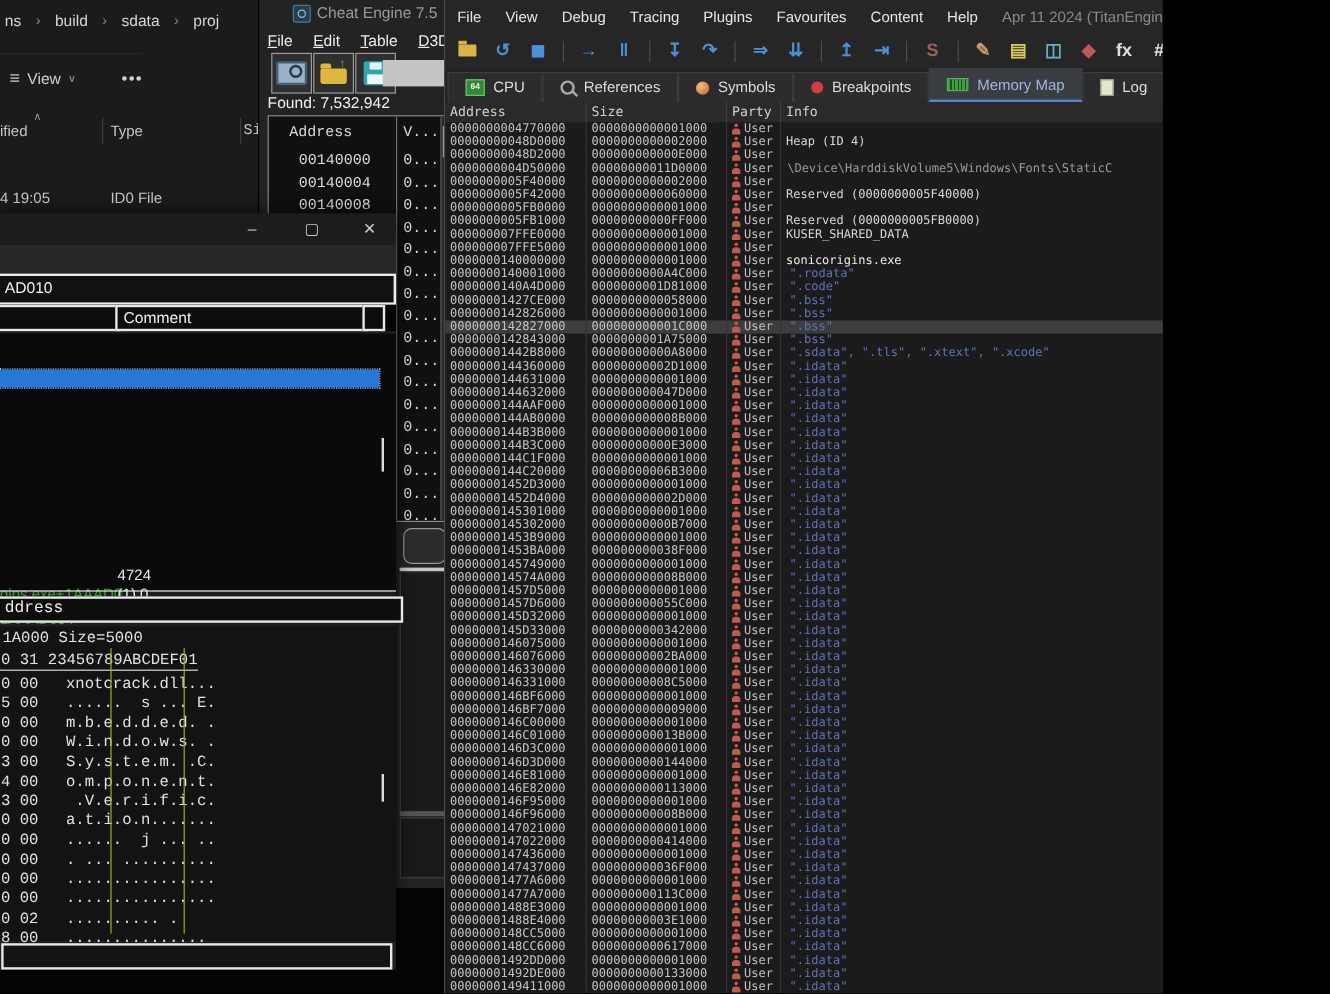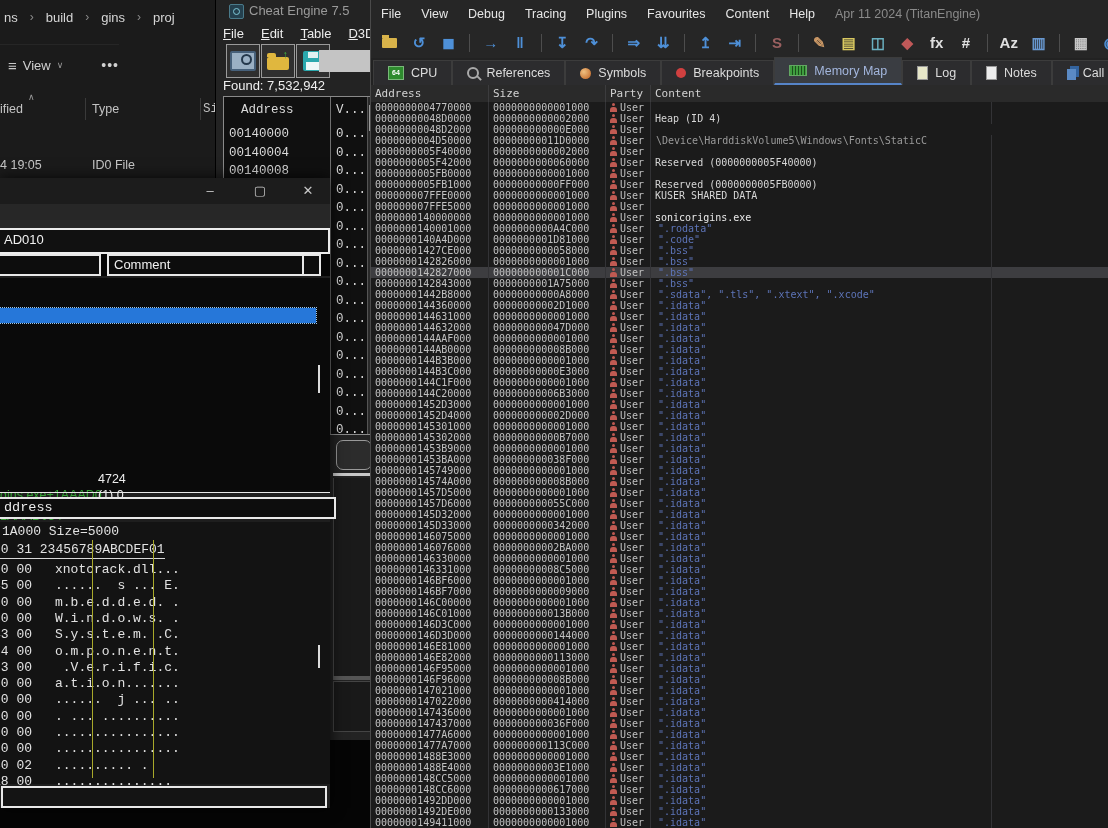--- a/index.html
+++ b/index.html
@@ -1,34 +1,34 @@
 <!DOCTYPE html>
 <html><head>
 <meta charset="utf-8">
 <style>
   html,body{margin:0;padding:0;background:#000;}
-  #screen{position:relative;width:1108px;height:828px;overflow:hidden;background:#050505;
+  #screen{position:relative;width:969px;height:828px;overflow:hidden;background:#050505;
     font-family:"Liberation Sans",sans-serif;-webkit-font-smoothing:antialiased;}
   .abs{position:absolute;}
   
   #explorer{left:0;top:0;width:370px;height:180px;background:#1b1b1b;z-index:1;color:#cfcfcf;}
   #breadcrumb{left:0;top:6px;height:22px;display:flex;align-items:center;gap:12px;padding-left:4px;font-size:13px;}
   .crumb{color:#d6d6d6;}
   .crumb-sep{color:#8a8a8a;font-size:12px;}
   #exp-toolbar{left:0;top:44px;height:40px;display:flex;align-items:center;gap:10px;padding-left:8px;border-top:1px solid #262626;}
   .exp-tool{display:flex;align-items:center;gap:6px;font-size:13px;color:#d0d0d0;}
   .hamburger{font-size:15px;color:#c8c8c8;}
   .chev{font-size:9px;color:#9a9a9a;}
   #exp-more{margin-left:28px;font-size:14px;letter-spacing:1px;color:#d0d0d0;}
   #exp-headers{left:0;top:96px;height:30px;width:370px;font-size:12.5px;color:#c4c4c4;}
   .colsep{position:absolute;top:2px;width:1px;height:22px;background:#3a3a3a;}
   #exp-row{left:0;top:158px;font-size:12.5px;color:#c8c8c8;}
   
   #ce{left:215px;top:0;width:160px;height:740px;background:#232323;z-index:2;border-left:1px solid #000;}
-  #ce-titlebar{left:0;top:0;width:100%;height:22px;}
+  #ce-titlebar{left:15px;top:0;width:100%;height:22px;}
   #ce-app-icon{left:13px;top:4px;width:13px;height:13px;background:#24404e;border:1px solid #4a7a8a;border-radius:2px;}
   #ce-app-icon::after{content:"";position:absolute;left:3px;top:3px;width:5px;height:5px;border:1.5px solid #7ec8d8;border-radius:50%;}
   #ce-title{left:33px;top:3px;font-size:13px;color:#9a9a9a;white-space:nowrap;}
   #ce-menus{left:7px;top:26px;display:flex;gap:17px;font-size:13px;color:#ececec;white-space:nowrap;}
   .ce-menu u{text-decoration:underline;}
   .ce-btn{position:absolute;top:44px;width:32px;height:32px;background:#2f2f2f;border:1px solid #9a9a9a;display:flex;align-items:center;justify-content:center;}
   .icn-monitor{width:22px;height:16px;background:#9ab0c4;border:2px solid #46607a;border-radius:2px;position:relative;}
   .icn-monitor::after{content:"";position:absolute;right:2px;top:1px;width:7px;height:7px;border:2px solid #24384c;border-radius:50%;}
   .icn-folder{width:22px;height:13px;background:#e0b73e;border-radius:2px;position:relative;margin-top:5px;}
   .icn-folder::before{content:"";position:absolute;top:-4px;left:0;width:9px;height:4px;background:#e0b73e;border-radius:2px 2px 0 0;}
@@ -38,21 +38,21 @@
   .icn-floppy::after{content:"";position:absolute;left:3px;bottom:1px;width:14px;height:8px;background:#eef8f8;}
   #ce-graybox{left:103px;top:50px;width:57px;height:22px;background:#c4c4c4;}
   #ce-found{left:7px;top:78px;font-size:13px;color:#f0f0f0;white-space:nowrap;}
   #ce-list{left:7px;top:96px;width:152px;height:337px;border:1px solid #8a8a8a;background:#101010;overflow:hidden;
     font-family:"Liberation Mono",monospace;font-size:12.5px;color:#dadada;}
   #ce-list-colsep{position:absolute;left:106px;top:0;width:1px;height:100%;background:#707070;}
   #ce-list-head{position:relative;height:28px;}
   #ce-h-addr{position:absolute;left:17px;top:6px;}
   #ce-h-val{position:absolute;left:112px;top:6px;}
   .f-row{position:relative;height:18.5px;line-height:18.5px;}
-  .f-addr{position:absolute;left:5px;text-align:center;}
+  .f-addr{position:absolute;left:25px;text-align:center;}
   .f-val{position:absolute;left:112px;}
   #ce-scroll{position:absolute;right:0;top:0;width:8px;height:100%;background:#2a2a2a;border-left:1px solid #555;}
   #ce-scroll-thumb{position:absolute;left:1px;top:8px;width:6px;height:26px;background:#9a9a9a;}
   #ce-round-btn{left:120px;top:440px;width:34px;height:28px;border:1px solid #999;border-radius:7px;background:#2c2c2c;}
   #ce-hline{left:117px;top:473px;width:42px;height:3px;background:#c8c8c8;}
   #ce-panel1{left:117px;top:478px;width:42px;height:198px;background:#1a1a1a;border-left:1px solid #484848;}
   #ce-hline2{left:117px;top:676px;width:42px;height:4px;background:#555;}
   #ce-panel2{left:117px;top:681px;width:42px;height:49px;background:#191919;border:1px solid #444;}
   
   #dbg{left:370px;top:0;width:738px;height:828px;background:#262626;z-index:3;border-left:1px solid #4a4a4a;overflow:hidden;}
@@ -103,21 +103,21 @@
   #viewer{left:0;top:178px;width:330px;height:630px;background:#1e1e1e;z-index:4;box-shadow:0 0 14px rgba(0,0,0,.8);}
   #v-titlebar{left:0;top:0;width:100%;height:26px;background:#1c1c1c;}
   .v-winbtn{position:absolute;top:3px;width:20px;height:20px;text-align:center;line-height:20px;color:#c8c8c8;font-size:13px;}
   #v-min{left:200px;} #v-max{left:250px;} #v-close{left:298px;}
   #v-band{left:0;top:26px;width:100%;height:24px;background:#272727;}
   #v-addrbox{left:-4px;top:50px;width:330px;height:22px;background:#111;border:2px solid #ececec;}
   #v-addrbox input{position:absolute;left:4px;top:1px;width:300px;background:transparent;border:none;outline:none;color:#f2f2f2;font-size:13px;font-family:"Liberation Sans",sans-serif;}
   #v-colhead{left:0;top:76px;width:330px;height:22px;background:#050505;}
   .v-colbox{position:absolute;top:0;height:18px;background:#0d0d0d;border:2px solid #e8e8e8;color:#f0f0f0;font-size:13px;line-height:18px;padding-left:5px;box-sizing:content-box;}
   #v-col1{left:-8px;width:100px;}
-  #v-col2{left:96px;width:202px;margin-left:11px;}
+  #v-col2{left:96px;width:202px;}
   #v-col3{left:302px;width:10px;}
   #v-disasm{left:0;top:100px;width:330px;height:214px;background:#0a0a0a;}
   #v-dline{position:absolute;left:0;top:3px;font-family:"DejaVu Sans Mono",monospace;font-size:12.5px;white-space:pre;}
   .t-reg{color:#c85050;} .t-white{color:#e4e4e4;} .t-num{color:#4a7fd4;}
   #v-selbar{position:absolute;left:0;top:30px;width:316px;height:15px;background:#2677d9;outline:1px dotted #9cc6e8;}
   .gline{position:absolute;left:0;height:16px;font-size:12.5px;white-space:pre;}
   .gline .g{color:#33a033;}
   .gline .w{position:absolute;left:98px;color:#ececec;}
   #v-4096{position:absolute;left:98px;top:194px;font-size:12.5px;color:#ececec;}
   #v-hline{left:0;top:314px;width:330px;height:1px;background:#e8e8e8;}
@@ -138,21 +138,21 @@
 <body>
 
 <div id="screen" data-name="desktop">
 
   <div id="explorer" class="abs" data-name="file-explorer-window">
     <div id="breadcrumb" class="abs" data-name="breadcrumb">
         <span class="crumb" data-name="breadcrumb-item">ns</span>
         <span class="crumb-sep" data-name="chevron-right-icon">›</span>
         <span class="crumb" data-name="breadcrumb-item">build</span>
         <span class="crumb-sep" data-name="chevron-right-icon">›</span>
-        <span class="crumb" data-name="breadcrumb-item">gins</span>
+        <span class="crumb" data-name="breadcrumb-item">sdata</span>
         <span class="crumb-sep" data-name="chevron-right-icon">›</span>
         <span class="crumb" data-name="breadcrumb-item">proj</span>
       </div>
     <div id="exp-toolbar" class="abs" data-name="explorer-toolbar">
       <span class="exp-tool" data-name="view-dropdown">
         <span class="hamburger" data-name="view-icon">≡</span>
         <span data-name="view-label">View</span>
         <span class="chev" data-name="chevron-down-icon">∨</span>
       </span>
       <span id="exp-more" data-name="more-options-button">•••</span>
@@ -372,20 +372,21 @@
             <path d="M30,6 C35,10 36,17 32,20 C29,22 25,20 25,15 C25,10 27,8 30,6 Z" fill="#e08a33"></path>
           </svg>
 
         </div>
 
       </div>
       <div id="mm-header" data-name="memory-map-header">
           <span class="hc" data-name="mm-column-address" style="width: 118px;">Address</span>
           <span class="hc" data-name="mm-column-size" style="width: 117px;">Size</span>
           <span class="hc" data-name="mm-column-party" style="width: 45px;">Party</span>
+          <span class="hc" data-name="mm-column-info" style="width: 341px;">Info</span>
           <span class="hc" data-name="mm-column-content" style="flex: 1 1 0%; border-right: none;">Content</span>
         </div>
       <div id="mm-rows">
           <div class="mm-row" data-name="table-row">
             <span class="cell c-addr" data-name="mm-address">0000000004770000</span>
             <span class="cell c-size" data-name="mm-size">0000000000001000</span>
             <span class="cell c-party" data-name="mm-party"><span class="uicon" data-name="user-icon"></span><span data-name="party-label">User</span></span>
             <span class="cell c-info " data-name="mm-info"></span>
             <span class="cell c-content" data-name="mm-content"></span>
           </div>

